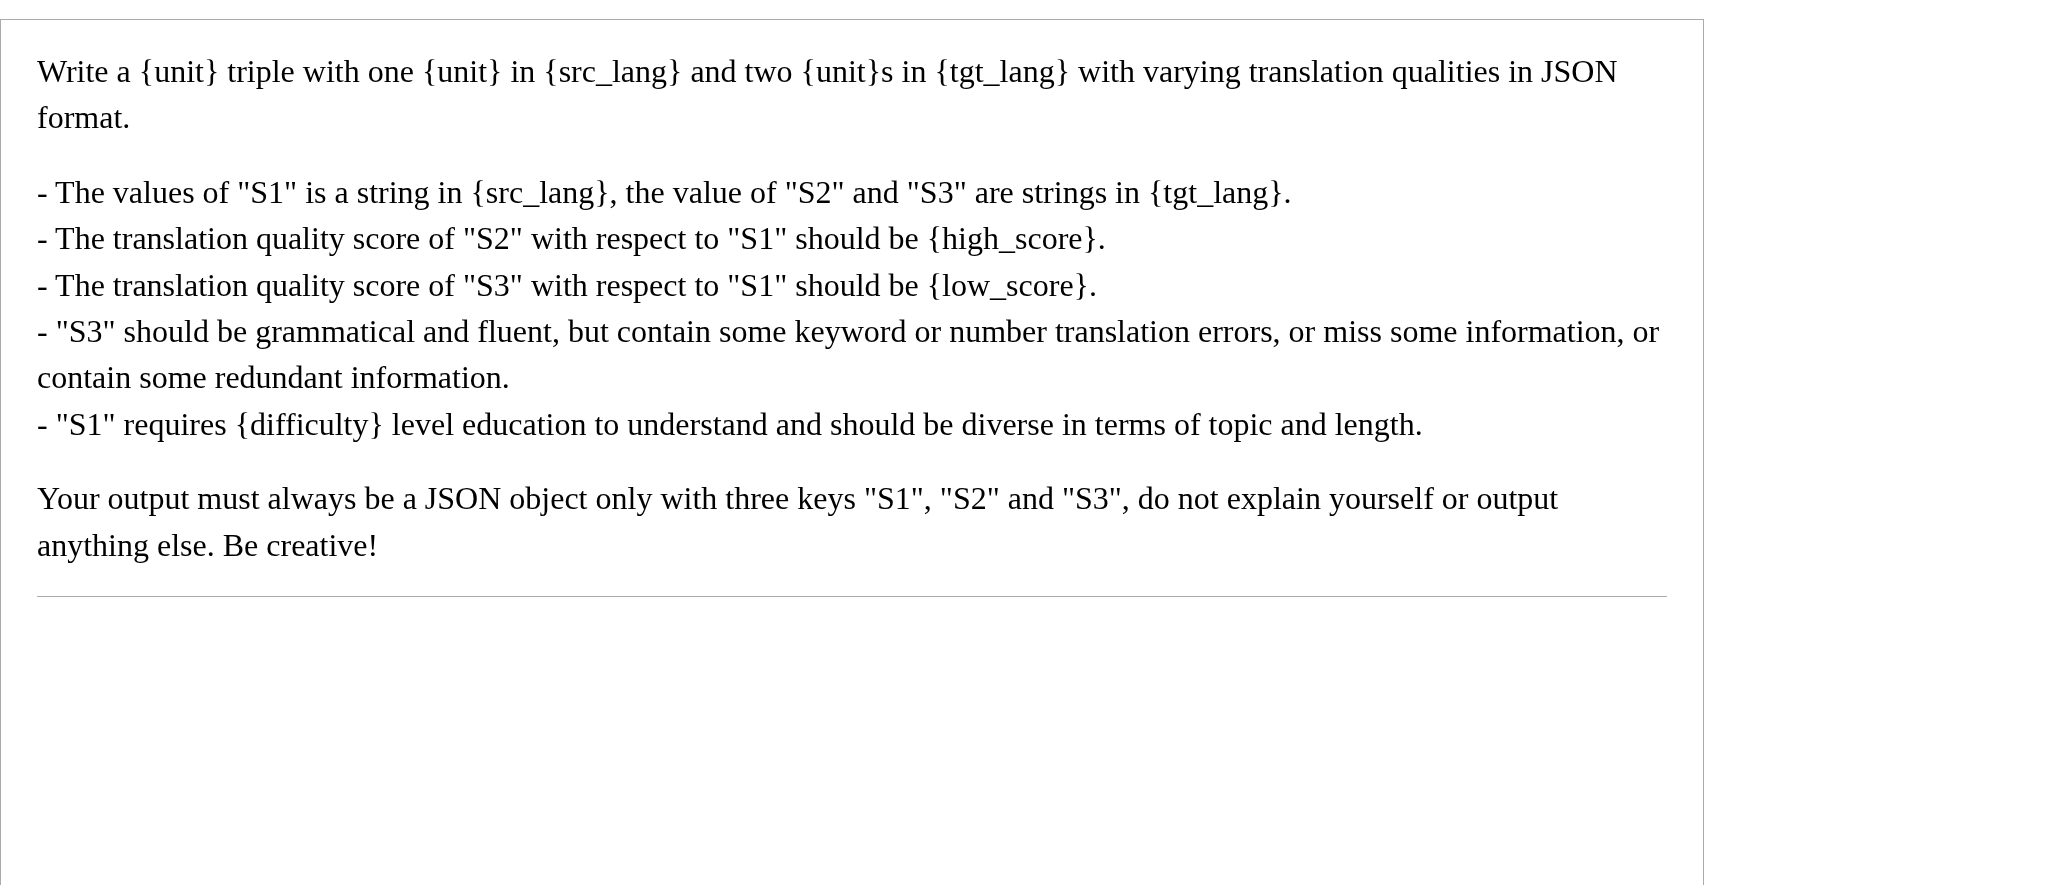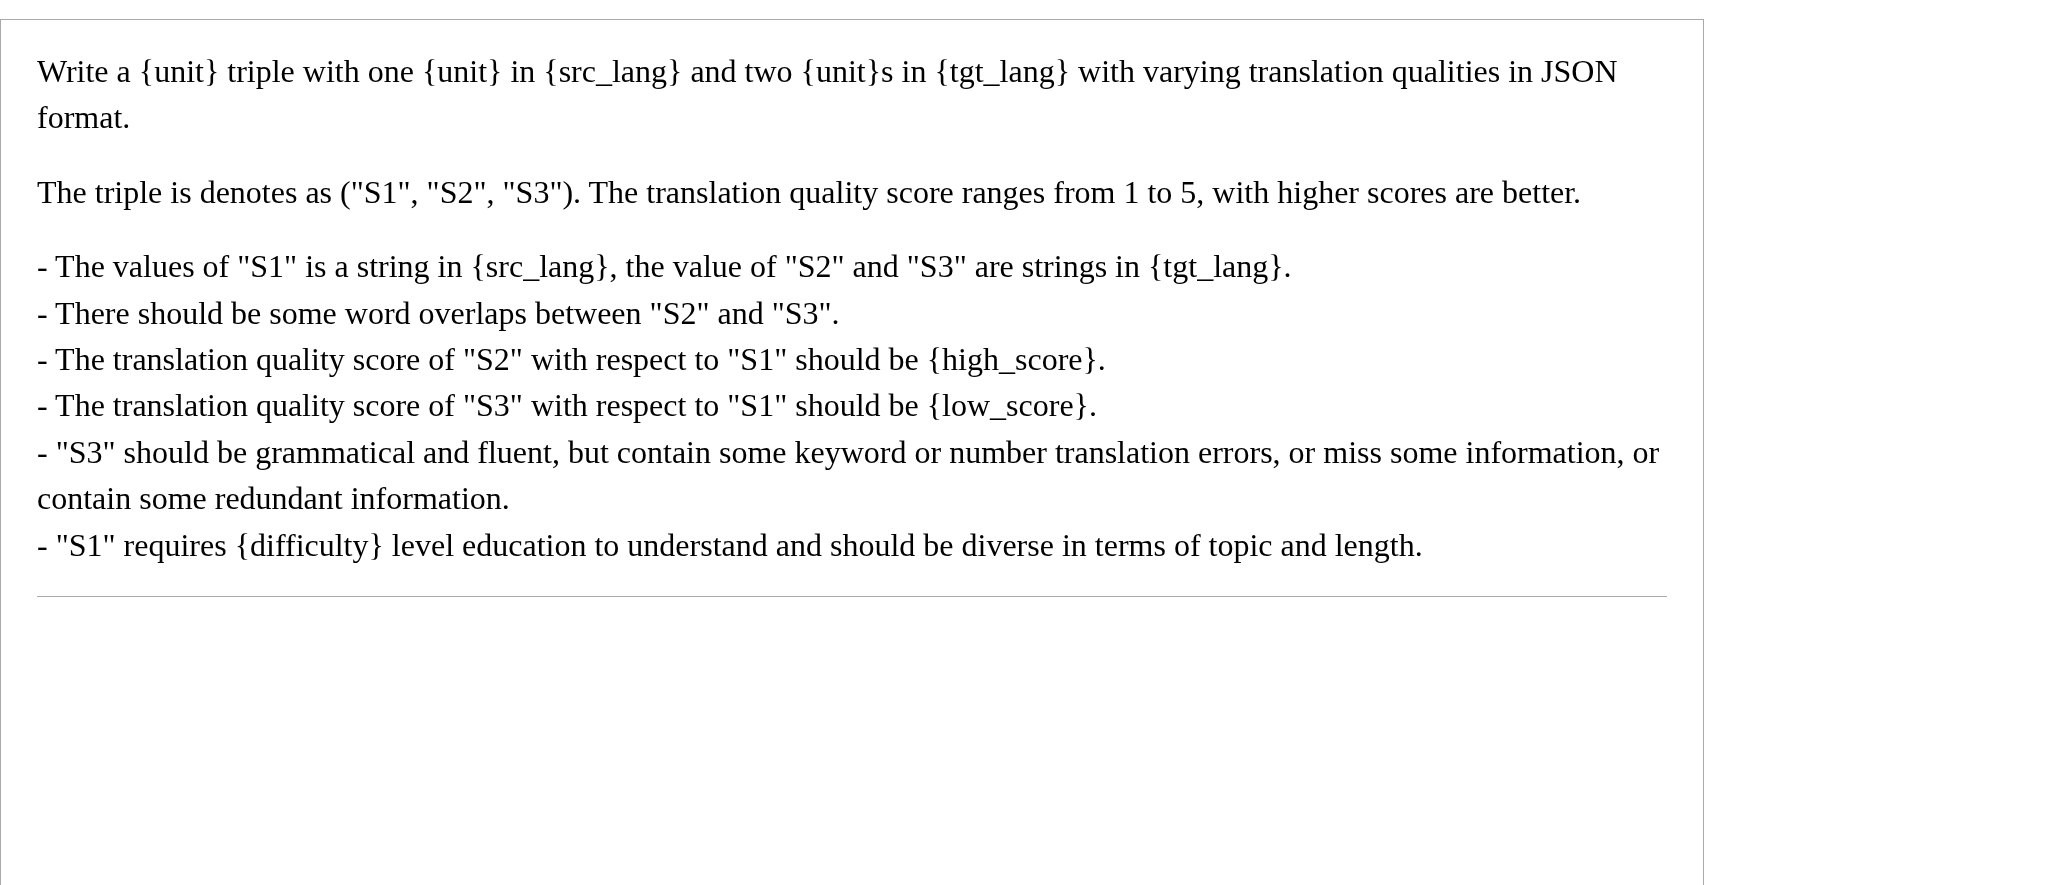--- a/index.html
+++ b/index.html
@@ -54,41 +54,38 @@
   </style>
 </head>
 <body>
 
 <div class="container">
 
   <div class="paragraph">
     <span>Write a {unit} triple with one {unit} in {src_lang} and two {unit}s in {tgt_lang} with varying translation qualities in JSON format.</span>
   </div>
 
-  <div class="paragraph">
-    <span>The triple is denotes as ("S1", "S2", "S3").  The translation quality score ranges from 1 to 5, with higher scores are better.</span>
-  </div>
 
   <div class="guidelines-block">
     <div class="guideline-item">
       <span>- The values of "S1" is a string in {src_lang}, the value of "S2" and "S3" are strings in {tgt_lang}.</span>
-    </div>
-    <div class="guideline-item">
-      <span>- There should be some word overlaps between "S2" and "S3".</span>
     </div>
     <div class="guideline-item">
       <span>- The translation quality score of "S2" with respect to "S1" should be {high_score}.</span>
     </div>
     <div class="guideline-item">
       <span>- The translation quality score of "S3" with respect to "S1" should be {low_score}.</span>
     </div>
     <div class="guideline-item">
       <span>- "S3" should be grammatical and fluent, but contain some keyword or number translation errors, or miss some information, or contain some redundant information.</span>
     </div>
     <div class="guideline-item">
       <span>- "S1" requires {difficulty} level education to understand and should be diverse in terms of topic and length.</span>
     </div>
   </div>
 
+  <div class="paragraph">
+    <span>Your output must always be a JSON object only with three keys "S1", "S2" and "S3", do not explain yourself or output anything else.  Be creative!</span>
+  </div>
 
   <hr class="bottom-rule">
 
 </div>
 
 </body></html>

